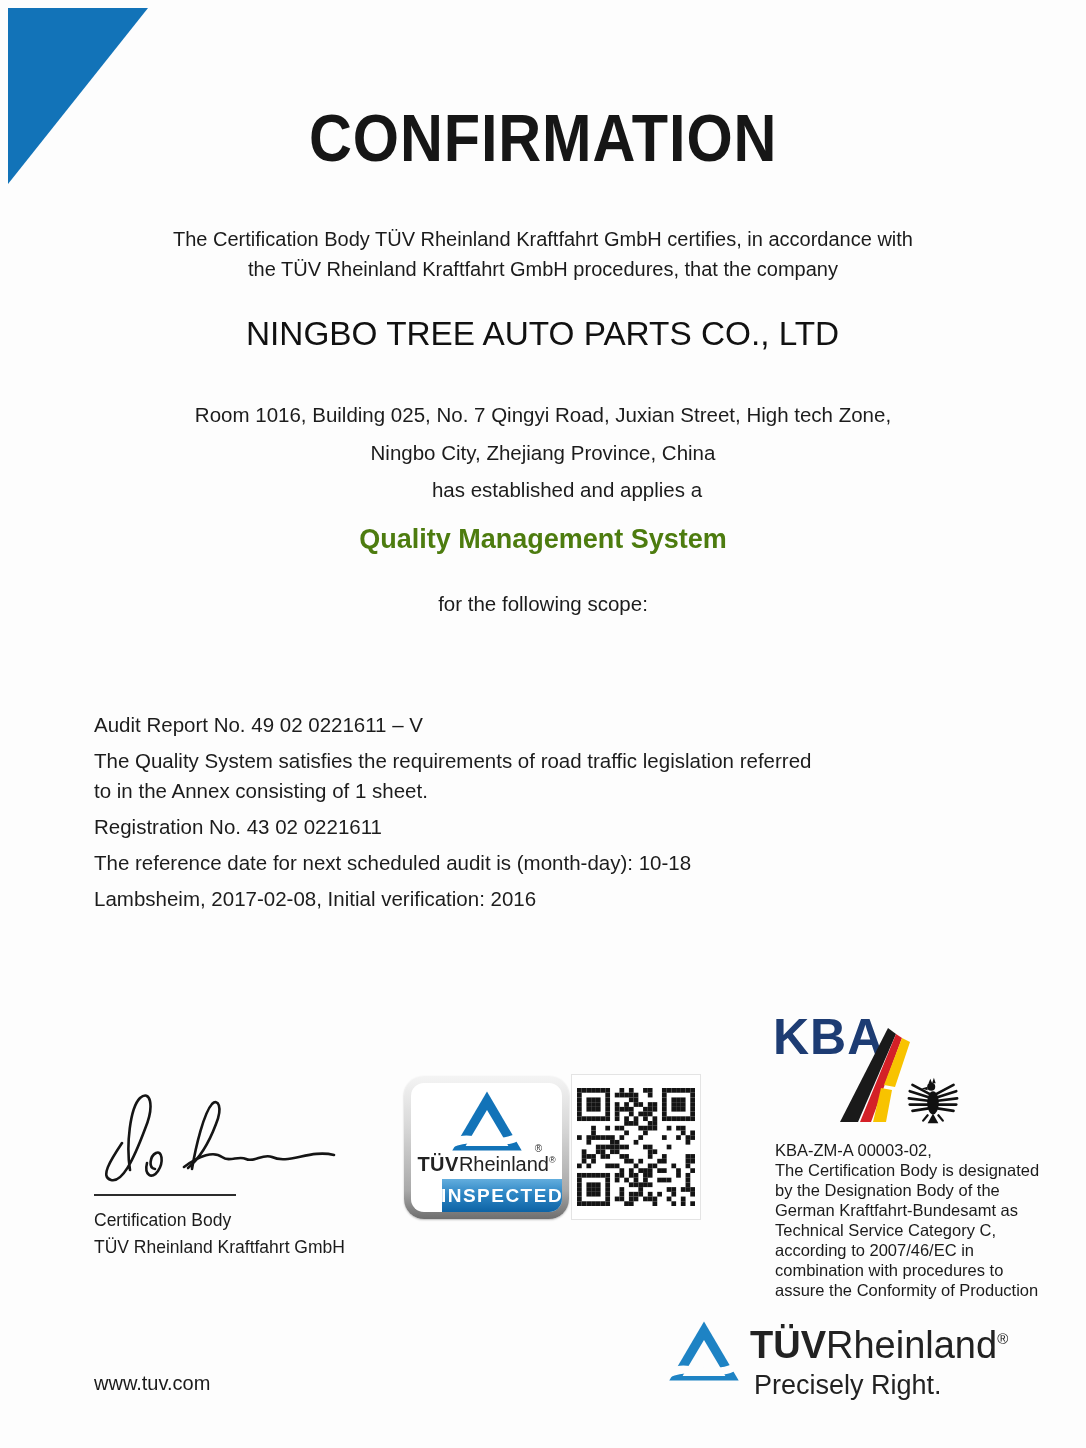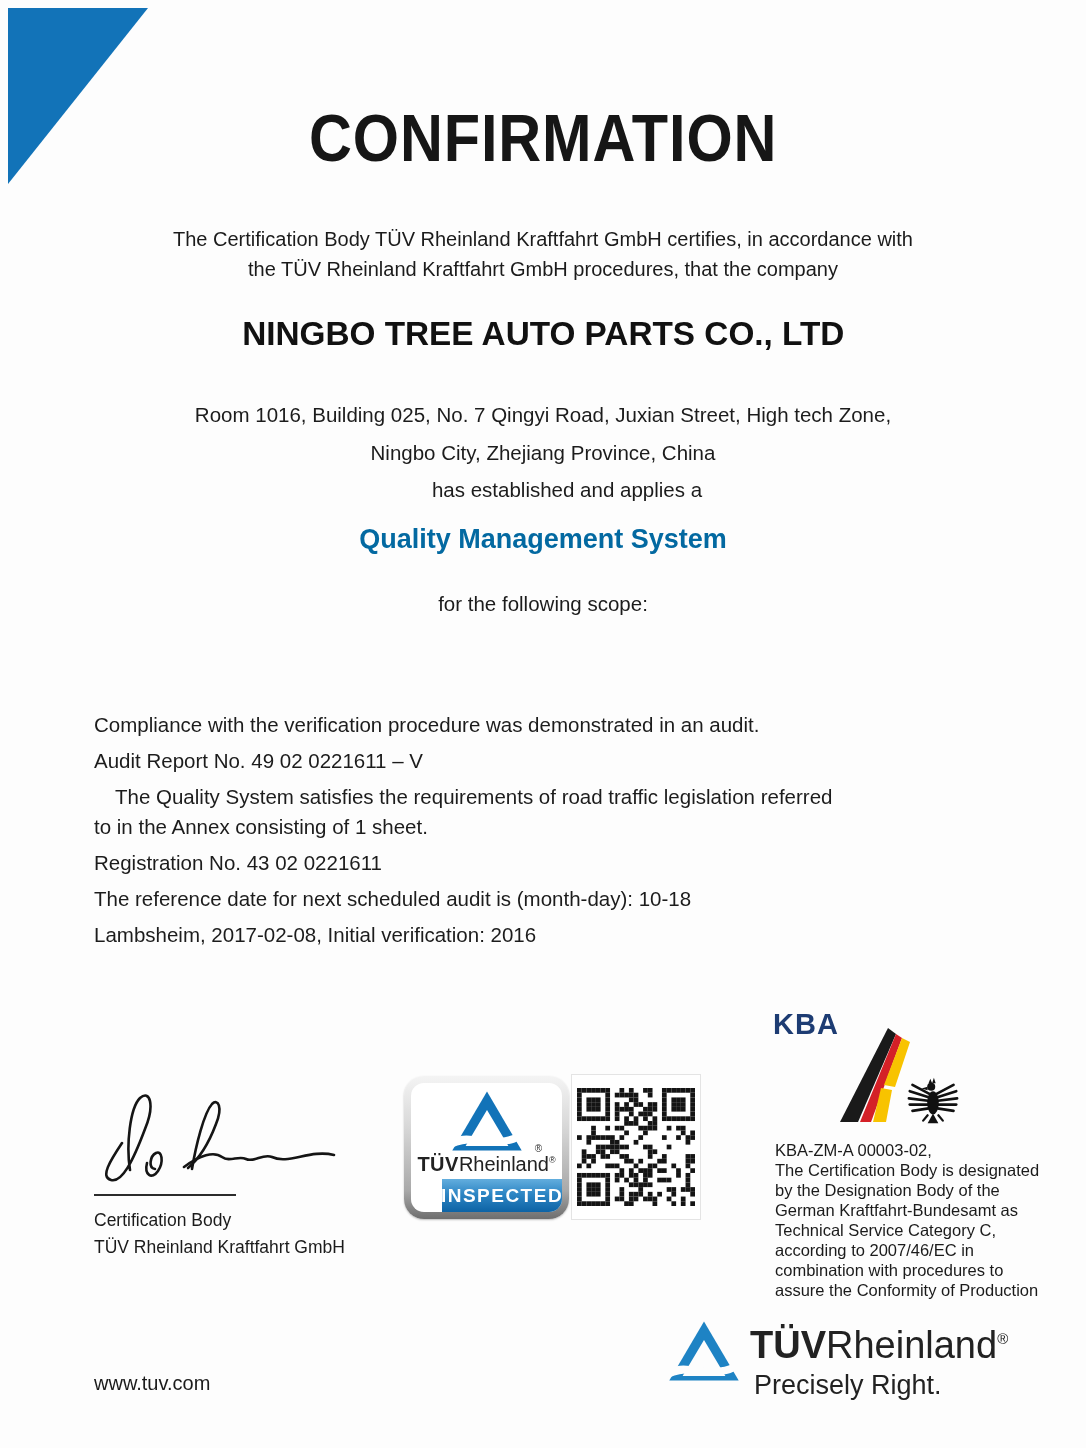--- a/index.html
+++ b/index.html
@@ -10,33 +10,33 @@
   .abs { position:absolute; }
   .center { left:0; width:1086px; text-align:center; }
 
   .corner-tri { left:8px; top:8px; }
 
   .title { top:100px; font-size:66px; font-weight:700; color:#161616; letter-spacing:1px; }
   .title span { display:inline-block; transform:scaleX(.9); transform-origin:center; }
 
   .intro { top:224px; font-size:20px; line-height:30px; color:#1b1b1b; }
 
-  .company { top:314px; font-size:34px; font-weight:700; color:#111; }
+  .company { top:314px; font-size:34px; font-weight:400; color:#111; }
   .company span { display:inline-block; transform:scaleX(.98); }
 
   .address { top:396px; font-size:20.5px; line-height:38px; }
 
   .established { top:478px; font-size:20.5px;padding-left:48px; }
-  .qms        { top:524px; font-size:27px; font-weight:700; color:#0369a1; }
+  .qms        { top:524px; font-size:27px; font-weight:700; color:#4d7c0f; }
   .scopeintro { top:592px; font-size:20.5px; }
   .scope      { top:646px; font-size:27px; font-weight:700; color:#111; }
 
   .details { left:94px; top:712px; width:840px; font-size:20.5px; line-height:25px; }
   .details .dline { margin-bottom:11px; }
-  .details .tight { margin-bottom:5px;margin-left:21px; }
+  .details .tight { margin-bottom:5px; }
 
   .sig-svg  { left:88px;  top:1083px; }
   .sig-rule { left:94px;  top:1194px; width:142px; height:2px; background:#2c2c2c; }
   .sig-labels { left:94px; top:1207px; font-size:17.5px; line-height:27px; color:#1b1b1b; }
 
   
   .badge { left:404px; top:1076px; width:165px; height:143px; border-radius:20px;
            background:linear-gradient(180deg,#f4f4f4 0%,#d8d8d8 35%,#a9a9a9 80%,#6e6e6e 100%);
            box-shadow:0 1px 2px rgba(0,0,0,.25); padding:7px; }
   .badge-inner { position:relative; width:100%; height:100%; background:#ffffff; border-radius:13px; overflow:hidden;
@@ -48,21 +48,21 @@
   .badge-word sup { font-size:9px; }
   .badge-band { position:absolute; bottom:0; left:0; right:0; height:33px;
                 background:linear-gradient(180deg,#63aede 0%,#2e86c4 45%,#0d63a5 100%);
                 color:#fff; font-size:19px; font-weight:700; letter-spacing:1.5px;
                 display:flex; align-items:center; justify-content:center;margin-left:31px; }
 
   .qr-box { left:571px; top:1074px; width:130px; height:146px; background:#fff; border:1px solid #e4e4e4;
             display:flex; align-items:center; justify-content:center; }
 
   
-  .kba-word { left:773px; top:1008px; font-size:29px; font-weight:600; color:#1d3c73; letter-spacing:1px; }
+  .kba-word { left:773px; top:1008px; font-size:50px; font-weight:600; color:#1d3c73; letter-spacing:1px; }
   .kba-flag { left:840px; top:1028px; }
   .eagle    { left:906px; top:1076px; }
   .kba-text { left:775px; top:1140px; font-size:16.5px; line-height:20px; color:#1b1b1b; }
 
   
   .website  { left:94px; top:1372px; font-size:20px; color:#1b1b1b; }
   .f-tri    { left:662px; top:1320px; }
   .f-word   { left:750px; top:1324px; font-size:38px; color:#222; }
   .f-word b { font-weight:700; }
   .f-word sup { font-size:15px; font-weight:400; }
@@ -92,21 +92,20 @@
   <div class="abs center address">
     <div>Room 1016, Building 025, No. 7 Qingyi Road, Juxian Street, High tech Zone,</div>
     <div>Ningbo City, Zhejiang Province, China</div>
   </div>
 
   <div class="abs center established">has established and applies a</div>
   <div class="abs center qms">Quality Management System</div>
   <div class="abs center scopeintro">for the following scope:</div>
 
   <div class="abs details">
-    <div class="dline">Compliance with the verification procedure was demonstrated in an audit.</div>
     <div class="dline">Audit Report No. 49 02 0221611 – V</div>
     <div class="dline tight">The Quality System satisfies the requirements of road traffic legislation referred</div>
     <div class="dline">to in the Annex consisting of 1 sheet.</div>
     <div class="dline">Registration No. 43 02 0221611</div>
     <div class="dline">The reference date for next scheduled audit is (month-day): 10-18</div>
     <div class="dline">Lambsheim, 2017-02-08, Initial verification: 2016</div>
   </div>
 
   <svg class="abs sig-svg" width="255" height="100" viewBox="0 0 255 100">
     <g fill="none" stroke="#151515" stroke-width="2.6" stroke-linecap="round">

